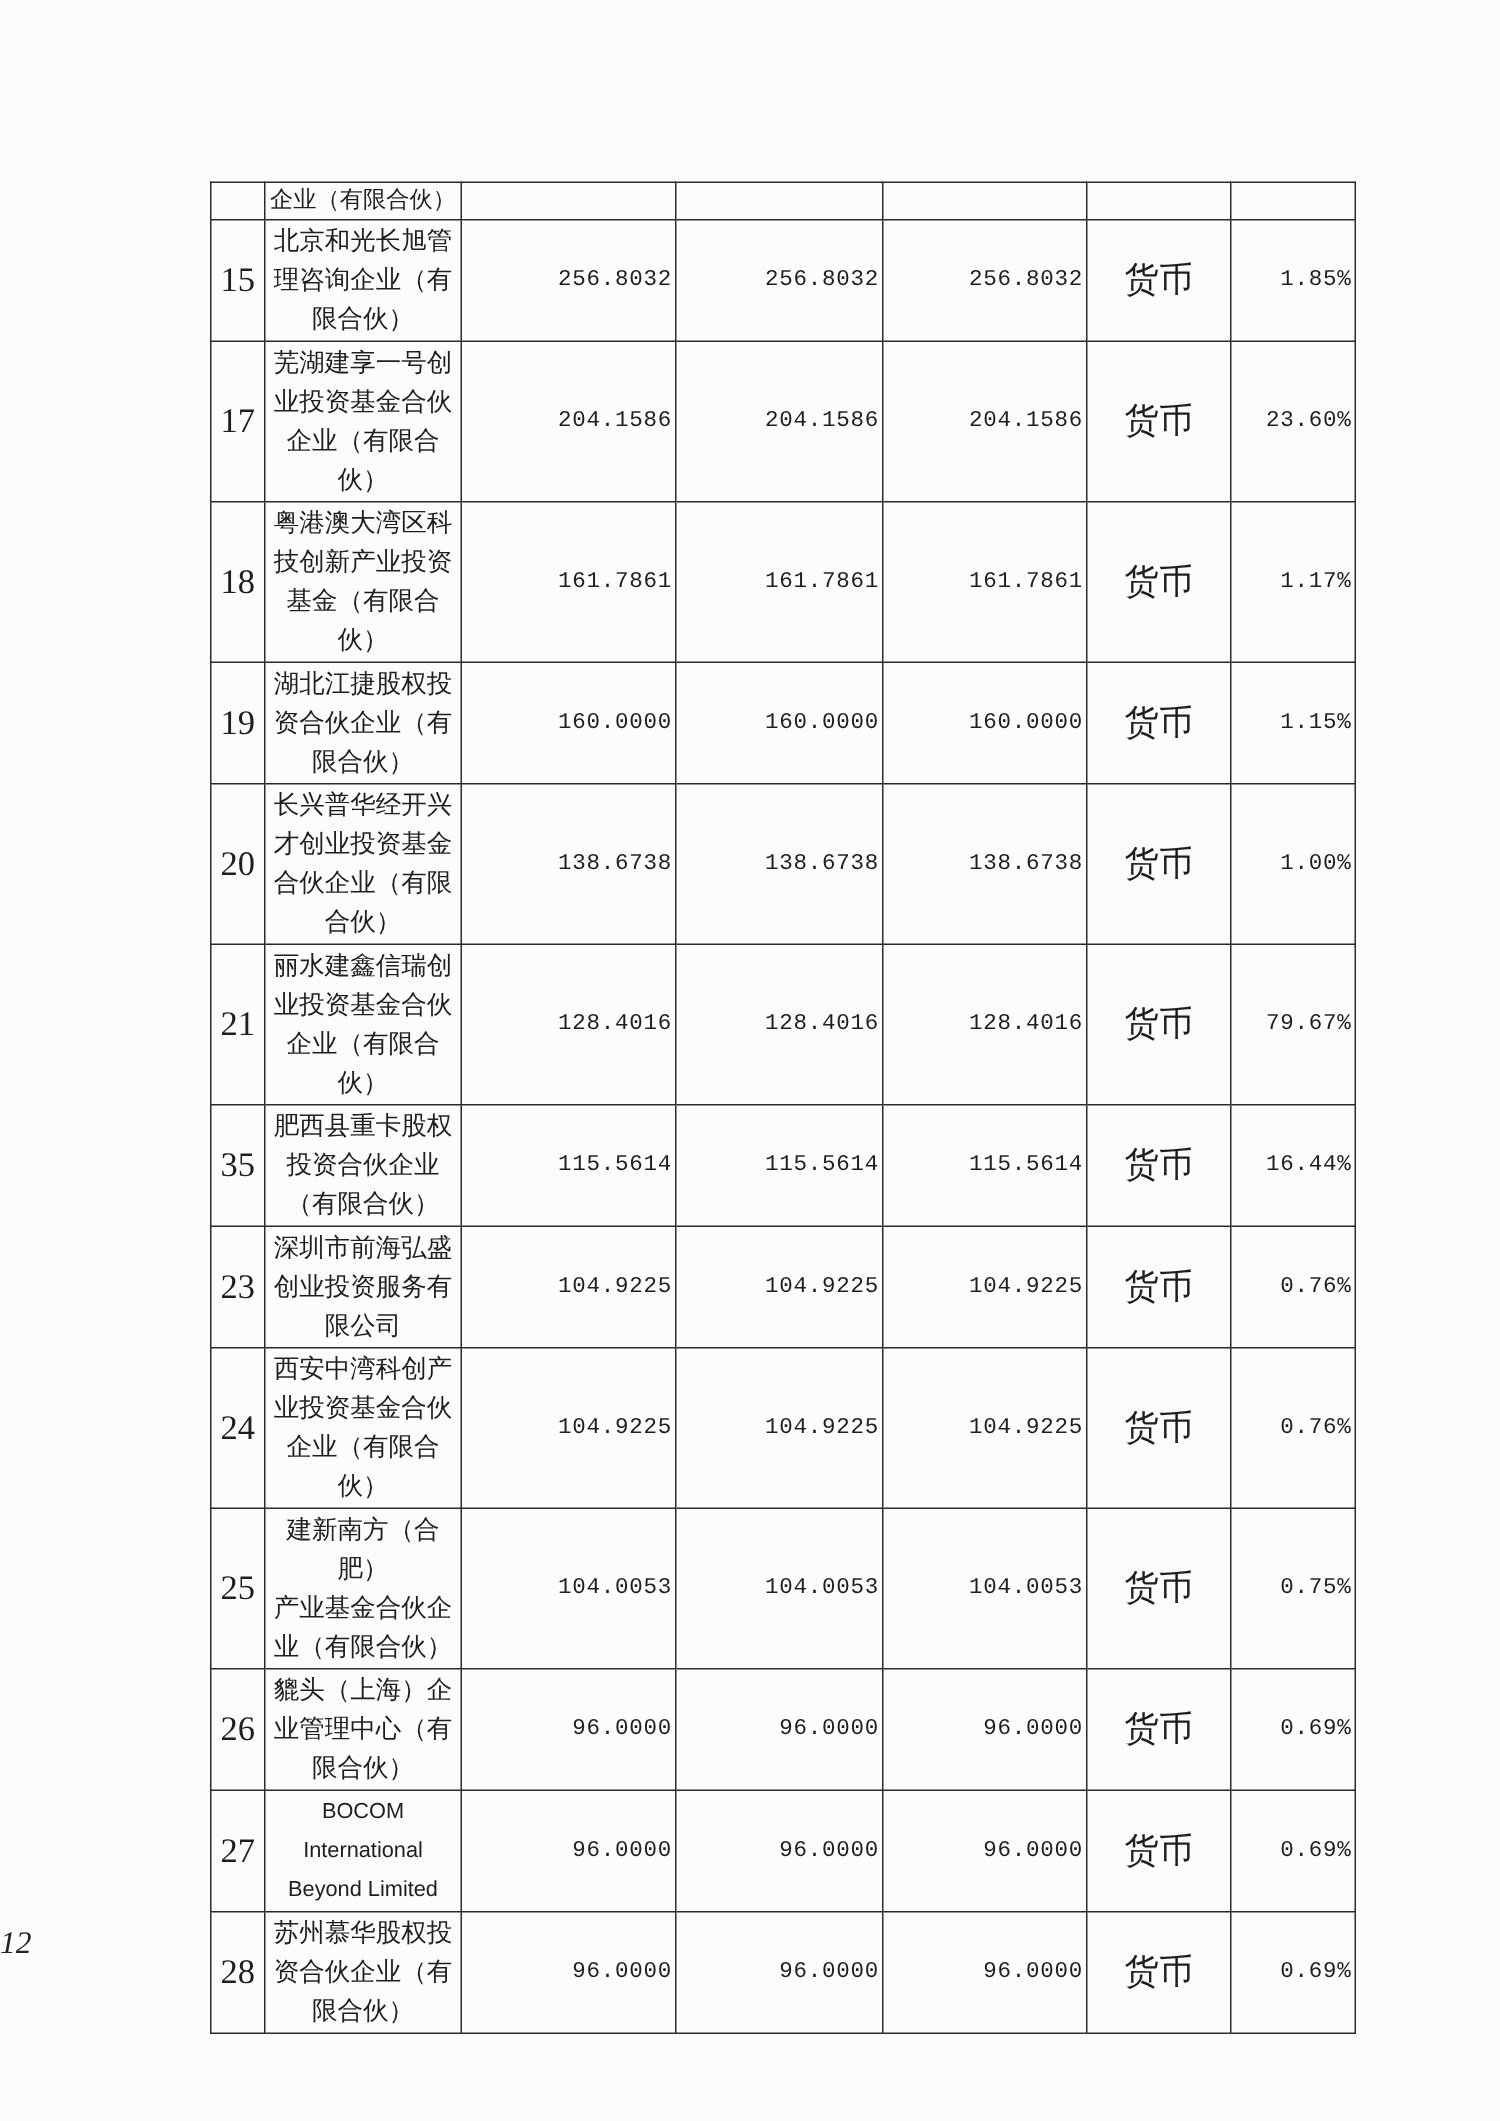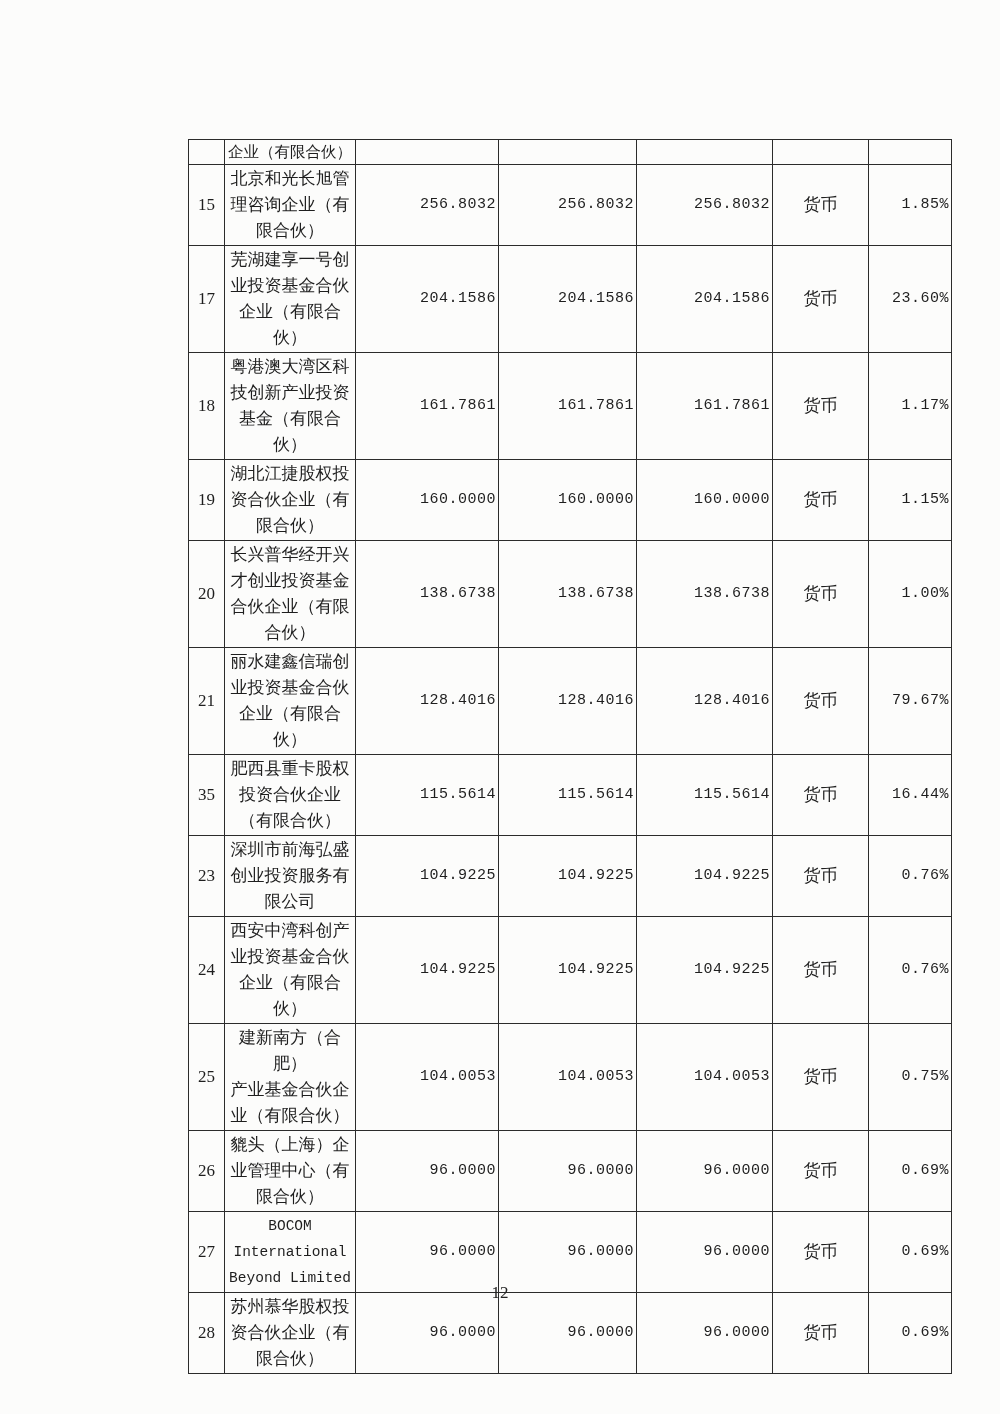--- a/index.html
+++ b/index.html
@@ -12,65 +12,65 @@
     position: relative;
     width: 1000px;
     height: 1414px;
     background: #fcfcfb;
     color: #1e1e1e;
     overflow: hidden;
   }
   table.holders-table {
     position: absolute;
     left: 140px;
-    top: 139px;
+    top: 121px;
     width: 763px;
     border-collapse: collapse;
     table-layout: fixed;
-    margin-left: 48px;
   }
   .holders-table td {
     border: 1.5px solid #2b2b2b;
     text-align: center;
     vertical-align: middle;
     font-size: 17px;
     line-height: 26px;
     padding: 1px 2px;
     overflow: hidden;
   }
   td.td-name {
     white-space: pre-line;
     padding: 1px 3px;
   }
   td.td-name.latin {
-    font-family: Liberation Mono, monospace;
+    font-family: Liberation Sans, sans-serif;
     font-size: 14.5px;
   }
   td.td-name.oneline {
     white-space: nowrap;
     font-size: 15.5px;
     line-height: 22px;
   }
   td.td-num {
     font-family: "Liberation Mono", "DejaVu Sans Mono", monospace;
     font-size: 15px;
     letter-spacing: 0.5px;
     text-align: right;
   }
   td.td-no, td.td-cjk {
-    font-size: 17px;
+    font-size: 23px;
   }
   .page-number {
     position: absolute;
     top: 1283px;
     left: 0;
     width: 100%;
-    text-align: center;
-    font-size: 17px;
+    text-align: left;
+    font-size: 21px;
     color: #222;
+    font-style: italic;
   }
 </style>
 </head>
 <body>
 
 <div class="page">
   <table class="holders-table">
     <colgroup>
       <col style="width:36px">
       <col style="width:131px">

